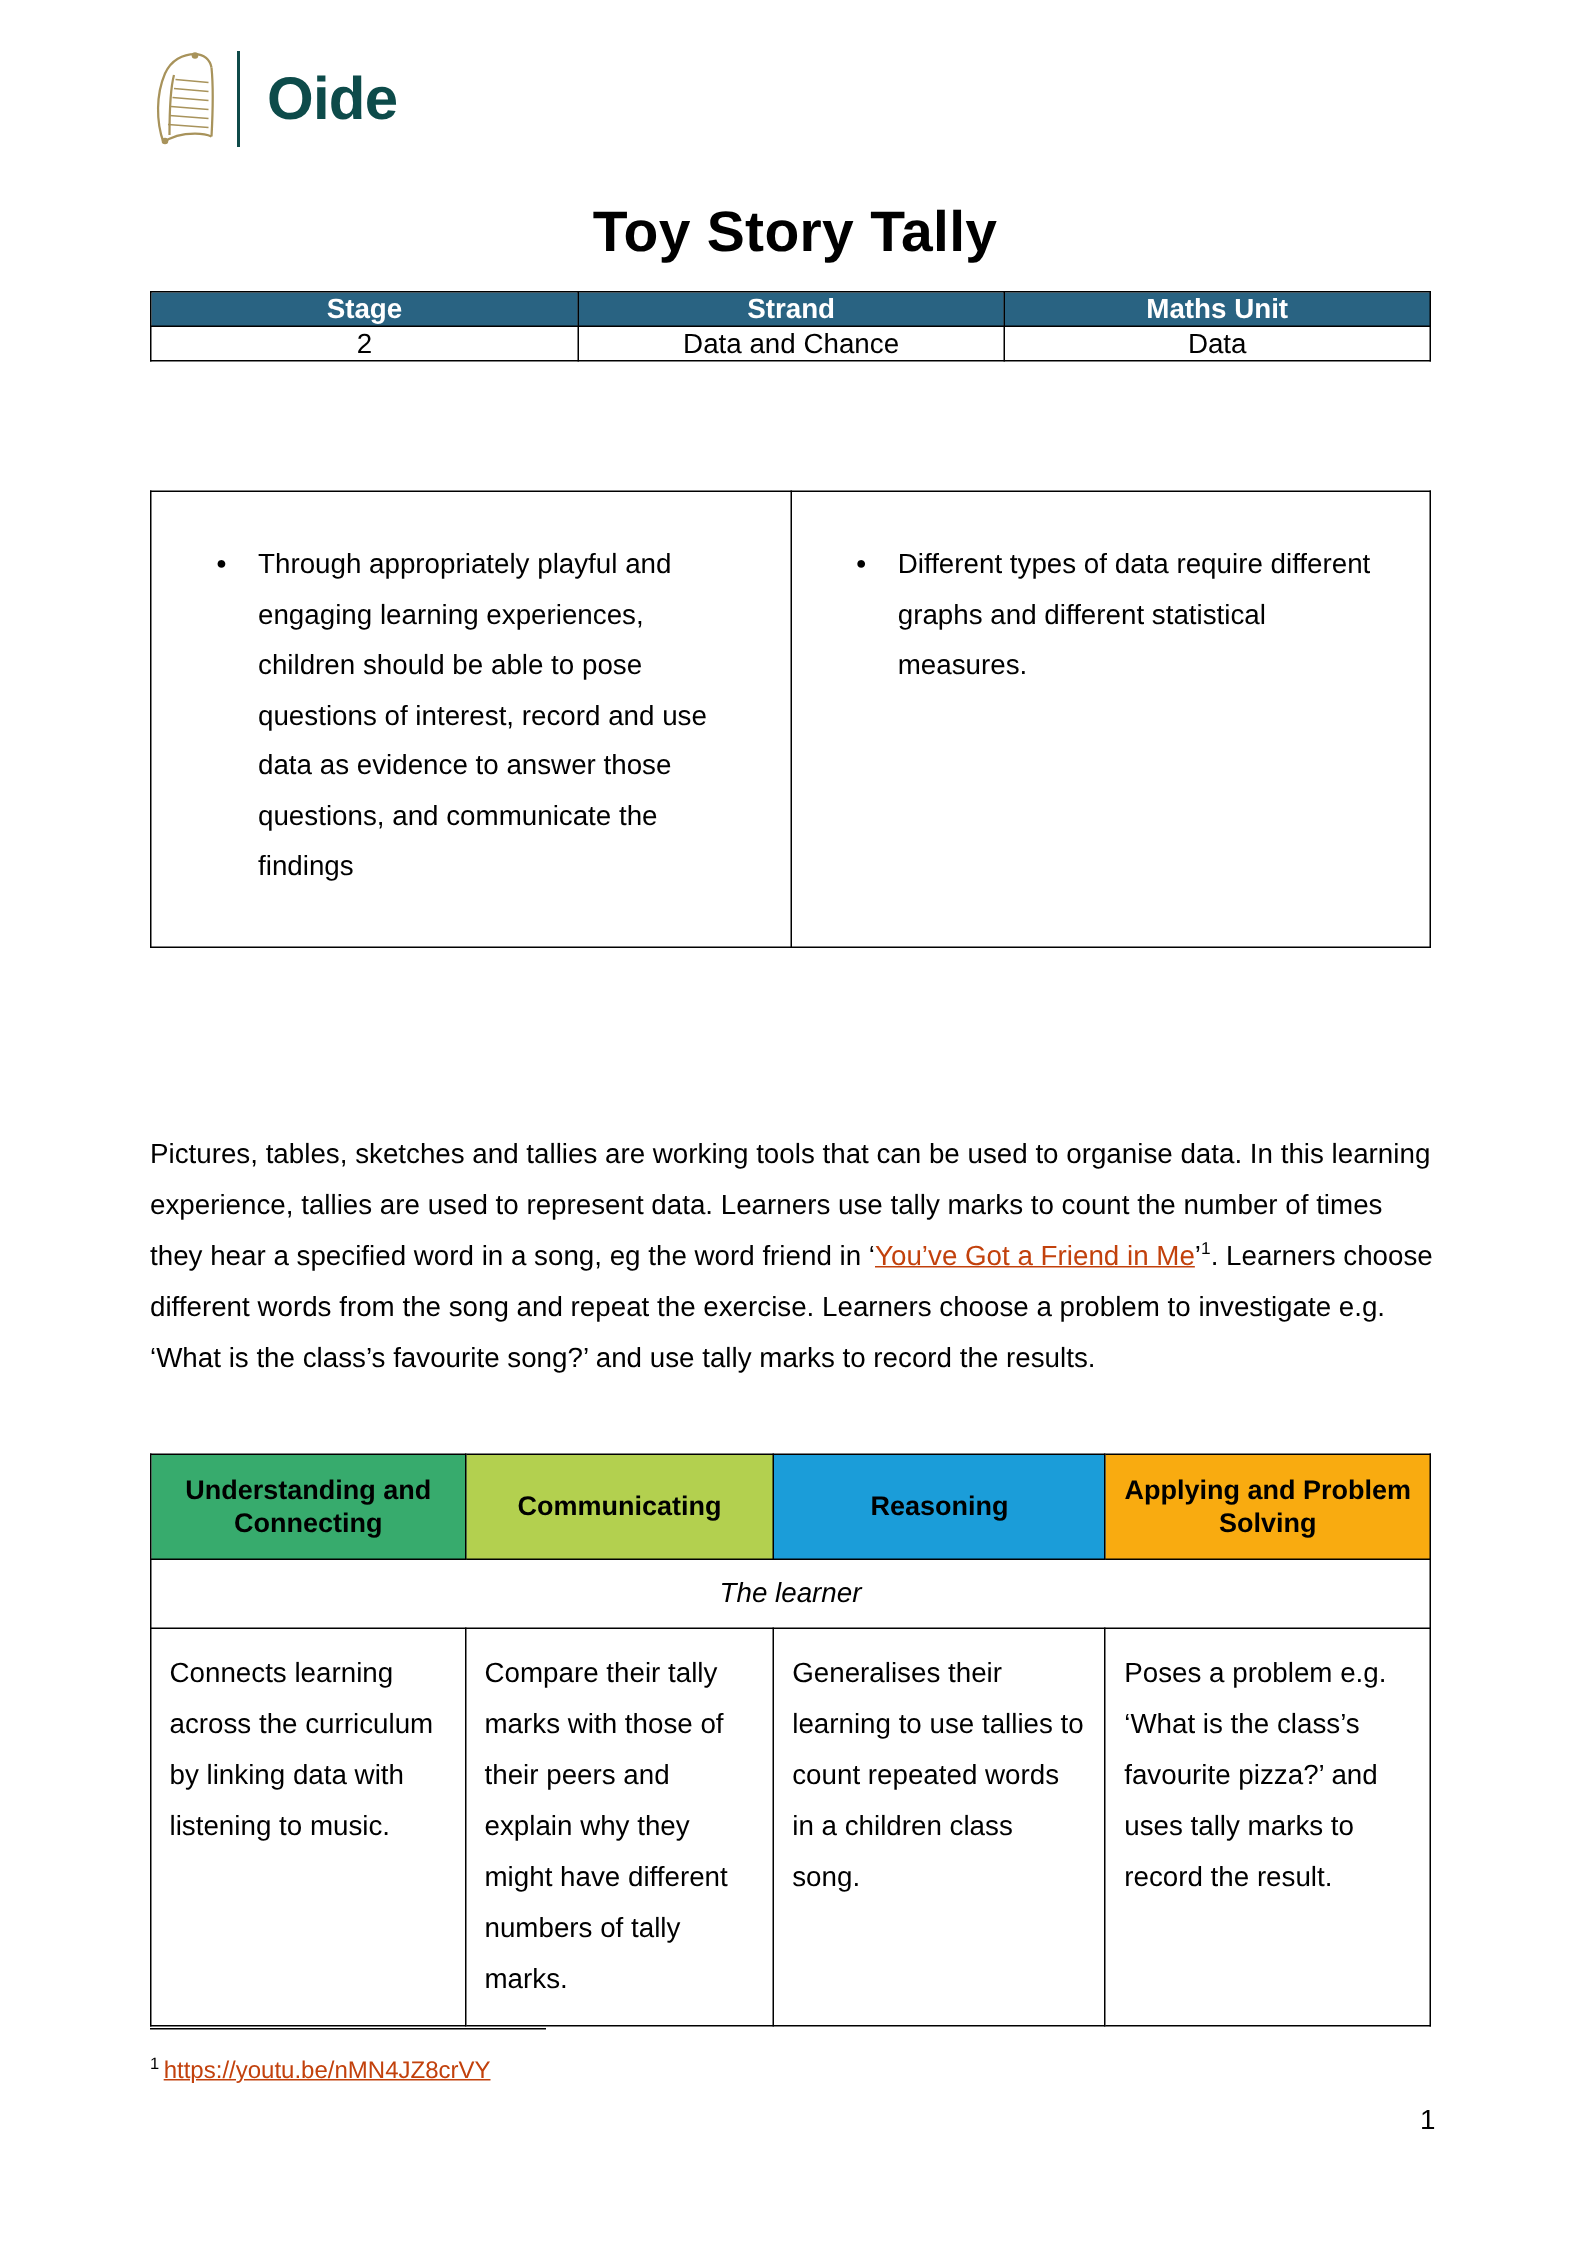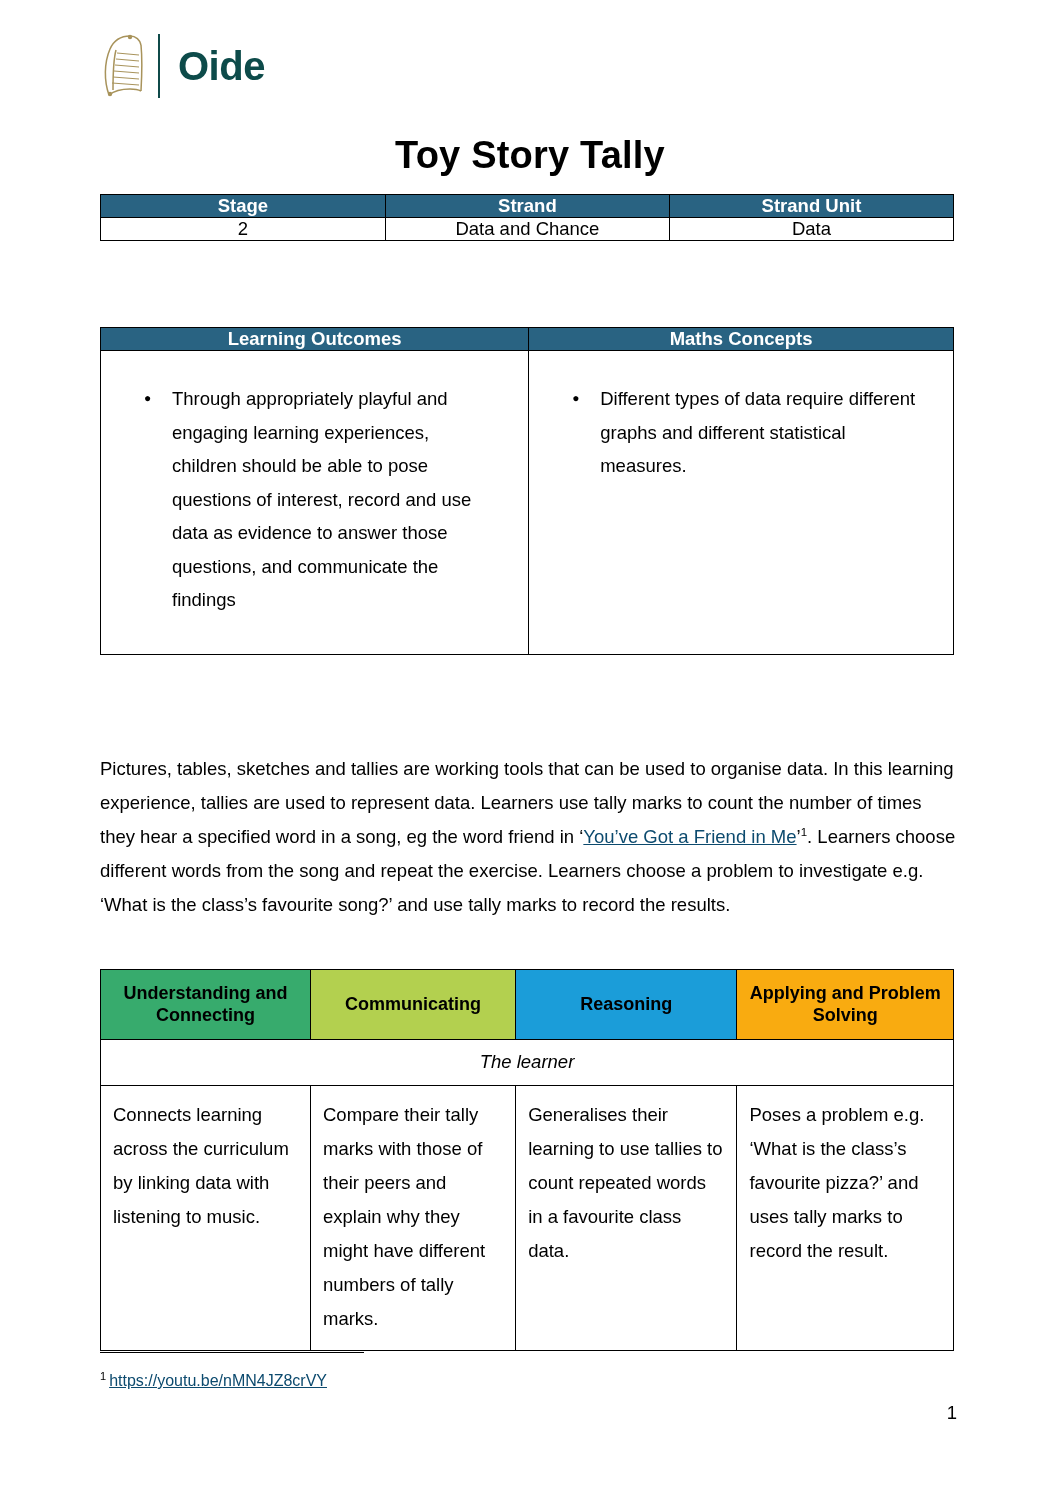--- a/index.html
+++ b/index.html
@@ -157,21 +157,21 @@
     left: 100px;
     top: 733px;
     width: 856px;
     font-size: 18.5px;
     line-height: 34px;
     text-align: left;
     color: #000000;
   }
   #body-paragraph a,
   .footnote a {
-    color: #0c4a6e;
+    color: #c2410c;
     text-decoration: underline;
   }
   sup.fn {
     font-size: 11.5px;
     vertical-align: super;
     line-height: 0;
   }
 
   
   #table-competency {
@@ -270,36 +270,32 @@
     <span class="logo-word">Oide</span>
   </div>
 
   <div class="doc-title">Toy Story Tally</div>
 
   <table class="tbl" id="table-stage">
     <tbody>
         <tr>
       <td class="hdr-cell" style="width:33.4%">Stage</td>
       <td class="hdr-cell" style="width:33.3%">Strand</td>
-      <td class="hdr-cell" style="width:33.3%">Strand Unit</td>
+      <td class="hdr-cell" style="width:33.3%">Maths Unit</td>
     </tr>
     <tr>
       <td class="body-cell">2</td>
       <td class="body-cell">Data and Chance</td>
       <td class="body-cell">Data</td>
     </tr>
   </tbody>
     </table>
 
   <table class="tbl" id="table-outcomes">
     <tbody>
-        <tr>
-      <td class="hdr-cell" style="width:50.2%">Learning Outcomes</td>
-      <td class="hdr-cell" style="width:49.8%">Maths Concepts</td>
-    </tr>
     <tr>
       <td class="body-cell">
         <ul class="bullets">
           <li>Through appropriately playful and engaging learning experiences, children should be able to pose questions of interest, record and use data as evidence to answer those questions, and communicate the findings</li>
         </ul>
       </td>
       <td class="body-cell">
         <ul class="bullets">
           <li>Different types of data require different graphs and different statistical measures.</li>
         </ul>
@@ -318,21 +314,21 @@
       <td class="col-hdr" style="width:24.0%;background:#b3d04f">Communicating</td>
       <td class="col-hdr" style="width:26.0%;background:#1b9dd9">Reasoning</td>
       <td class="col-hdr" style="width:25.4%;background:#f9ab10">Applying and Problem Solving</td>
     </tr>
     <tr class="learner-row">
       <td colspan="4">The learner</td>
     </tr>
     <tr>
       <td class="desc-cell">Connects learning across the curriculum by linking data with listening to music.</td>
       <td class="desc-cell">Compare their tally marks with those of their peers and explain why they might have different numbers of tally marks.</td>
-      <td class="desc-cell">Generalises their learning to use tallies to count repeated words in a favourite class data.</td>
+      <td class="desc-cell">Generalises their learning to use tallies to count repeated words in a children class song.</td>
       <td class="desc-cell">Poses a problem e.g. ‘What is the class’s favourite pizza?’ and uses tally marks to record the result.</td>
     </tr>
   </tbody>
     </table>
 
   <div class="footnote-rule"></div>
   <div class="footnote"><sup>1</sup><a href="#">https://youtu.be/nMN4JZ8crVY</a></div>
 
   <div id="page-number">1</div>
 

